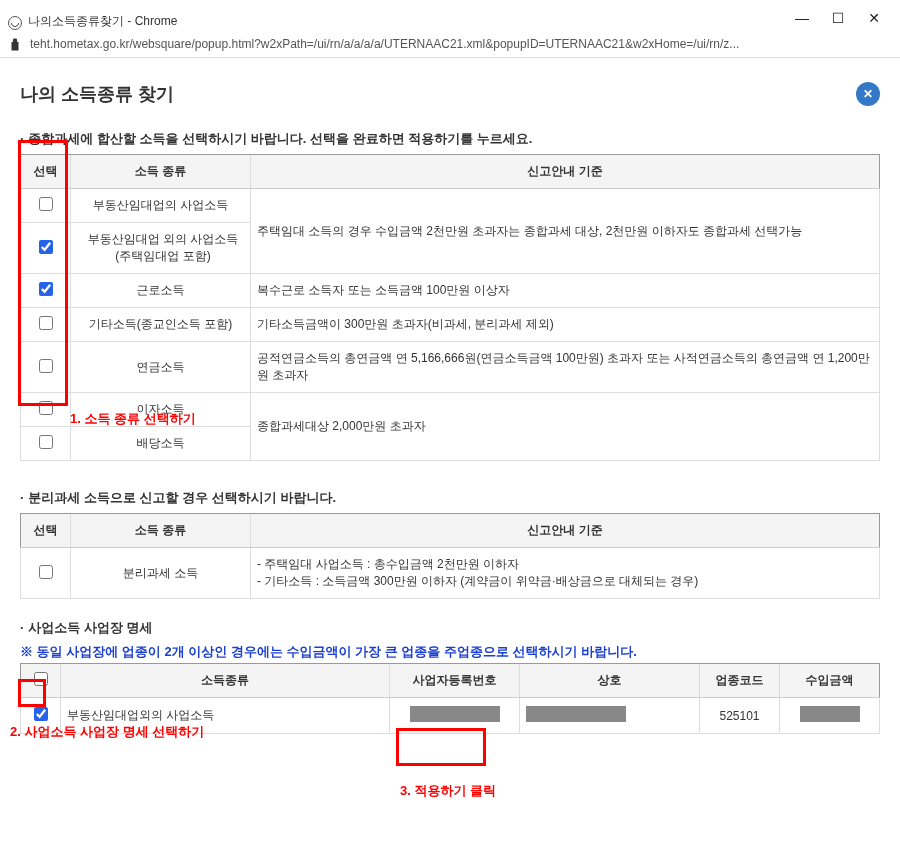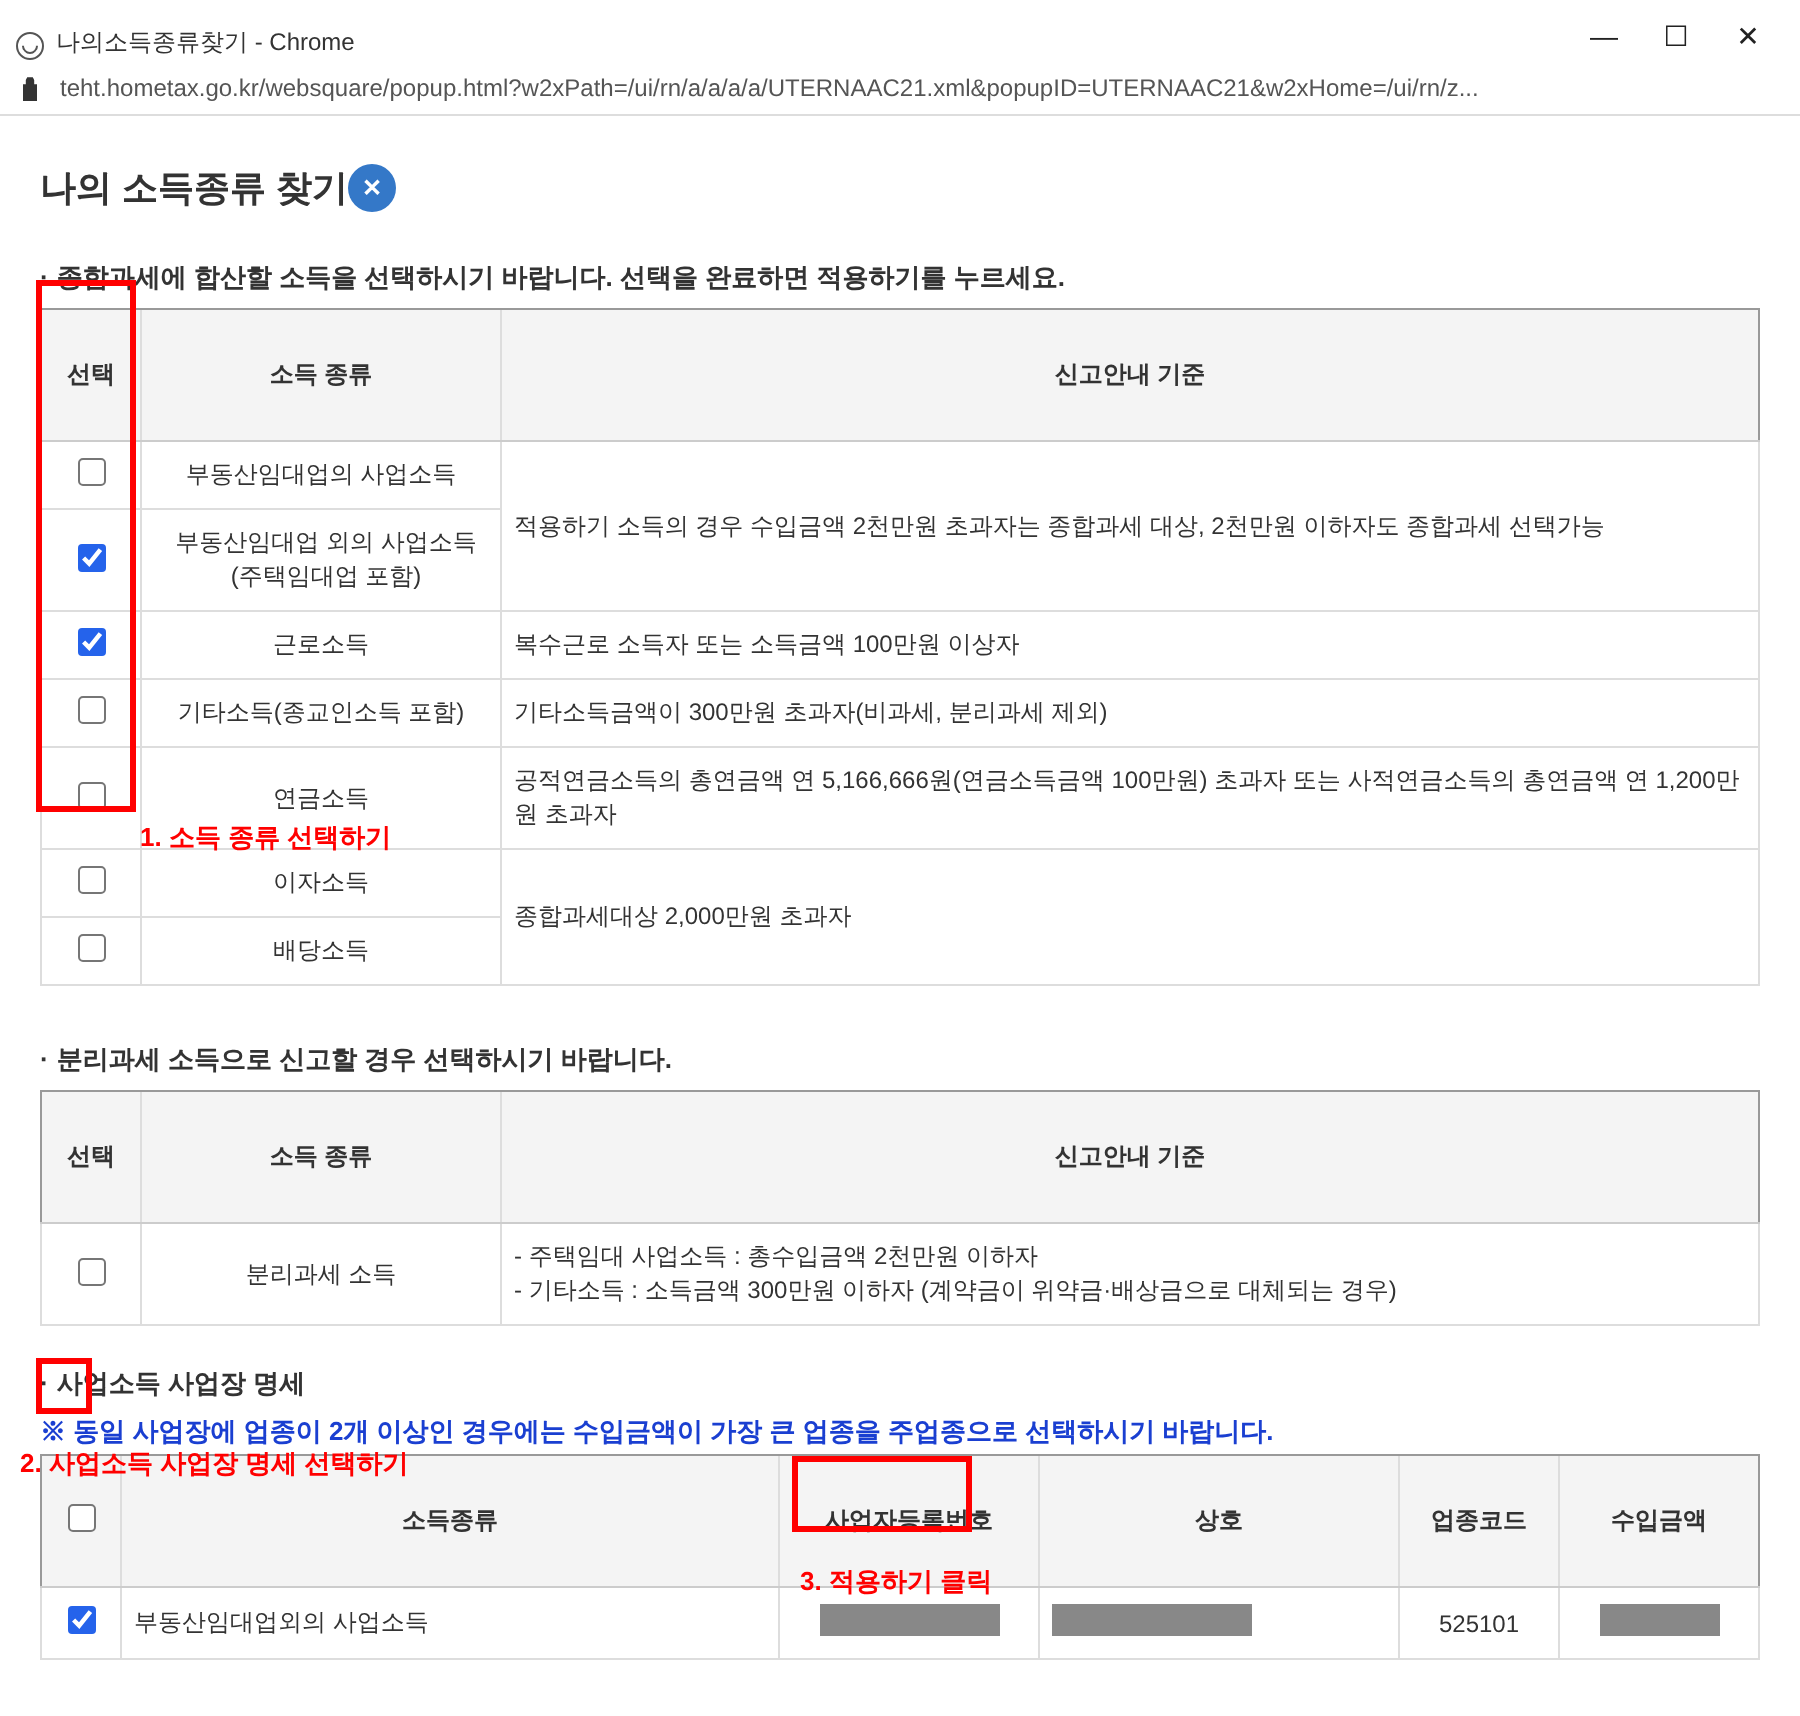--- a/index.html
+++ b/index.html
@@ -10,30 +10,30 @@
   .titlebar .favicon::after { content: ""; width: 6px; height: 6px; border: 1.5px solid #555; border-radius: 50%; border-top-color: transparent; border-left-color: transparent; transform: rotate(45deg); }
   .titlebar .title { font-size: 12px; color: #333; flex: 1; }
   .titlebar .winbtn { width: 36px; height: 24px; display: flex; align-items: center; justify-content: center; font-size: 14px; color: #222; cursor: pointer; }
   
   .addrbar { display: flex; align-items: center; height: 28px; padding: 0 8px; background: #fff; border-bottom: 1px solid #ddd; }
   .addrbar .lock { width: 14px; height: 14px; background: #333; margin-right: 8px; clip-path: polygon(25% 40%, 25% 100%, 75% 100%, 75% 40%, 65% 40%, 65% 25%, 60% 15%, 40% 15%, 35% 25%, 35% 40%); }
   .addrbar .url { font-size: 12px; color: #555; white-space: nowrap; overflow: hidden; text-overflow: ellipsis; flex: 1; }
   
   .content { padding: 24px 20px 60px 20px; position: relative; }
   
-  .page-header { display: flex; align-items: center; margin-bottom: 24px; }
+  .page-header { display: flex; align-items: center; justify-content: space-between; margin-bottom: 24px; }
   .page-header h1 { font-size: 18px; font-weight: bold; color: #333; }
   .close-circle { width: 24px; height: 24px; border-radius: 50%; background: #3478c8; display: flex; align-items: center; justify-content: center; cursor: pointer; }
   .close-circle::before { content: "✕"; color: #fff; font-size: 12px; font-weight: bold; }
   
   .section-title { font-size: 13px; font-weight: bold; color: #333; margin: 8px 0 6px 0; }
   .section-title::before { content: "·"; margin-right: 4px; font-weight: bold; }
   
   table.grid { width: 100%; border-collapse: collapse; margin-bottom: 10px; }
-  table.grid th { background: #f4f4f4; border-top: 1px solid #999; border-bottom: 1px solid #ccc; border-left: 1px solid #ddd; padding: 24px 4px; font-weight: bold; color: #333; text-align: center; }
+  table.grid th { background: #f4f4f4; border-top: 1px solid #999; border-bottom: 1px solid #ccc; border-left: 1px solid #ddd; padding: 8px 4px; font-weight: bold; color: #333; text-align: center; }
   table.grid th:first-child { border-left: 1px solid #999; }
   table.grid th:last-child { border-right: 1px solid #999; }
   table.grid td { border-bottom: 1px solid #ddd; border-left: 1px solid #ddd; padding: 8px 6px; color: #333; vertical-align: middle; }
   table.grid td:first-child { border-left: 1px solid #ddd; }
   table.grid td:last-child { border-right: 1px solid #ddd; }
   table.grid td.center { text-align: center; }
   table.grid td.left { text-align: left; }
   table.grid input[type=checkbox] { width: 14px; height: 14px; accent-color: #2563eb; }
   
   .redacted { display: inline-block; background: #888; height: 16px; width: 90px; }
@@ -90,21 +90,21 @@
       <tr>
         <th>선택</th>
         <th>소득 종류</th>
         <th>신고안내 기준</th>
       </tr>
     </thead>
     <tbody>
       <tr>
         <td class="center"><input type="checkbox" style=""></td>
         <td class="center">부동산임대업의 사업소득</td>
-        <td rowspan="2" class="left">적용하기 소득의 경우 수입금액 2천만원 초과자는 종합과세 대상, 2천만원 이하자도 종합과세 선택가능</td>
+        <td rowspan="2" class="left">주택임대 소득의 경우 수입금액 2천만원 초과자는 종합과세 대상, 2천만원 이하자도 종합과세 선택가능</td>
       </tr>
       <tr>
         <td class="center"><input type="checkbox" checked="" style=""></td>
         <td class="center" style="white-space:pre-line;padding-left:11px;">부동산임대업 외의 사업소득
 (주택임대업 포함)</td>
       </tr>
       <tr>
         <td class="center"><input type="checkbox" checked="" style=""></td>
         <td class="center">근로소득</td>
         <td class="left">복수근로 소득자 또는 소득금액 100만원 이상자</td>

